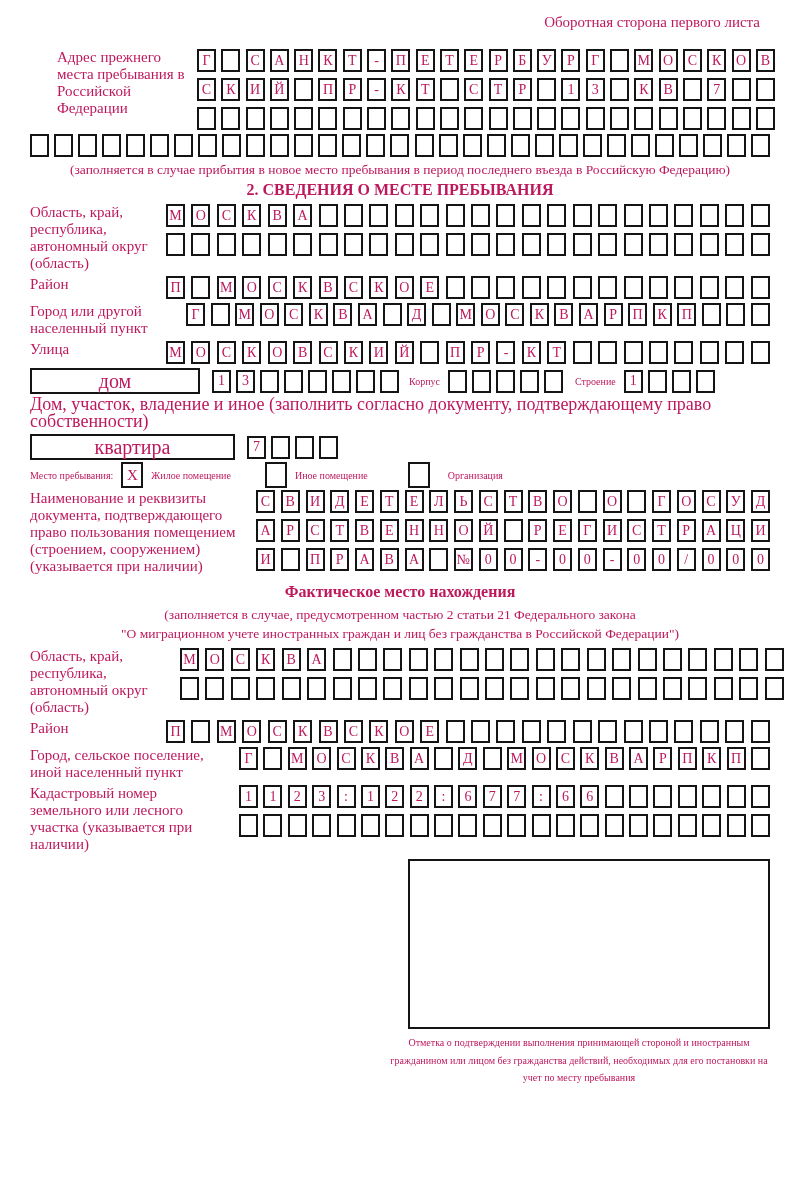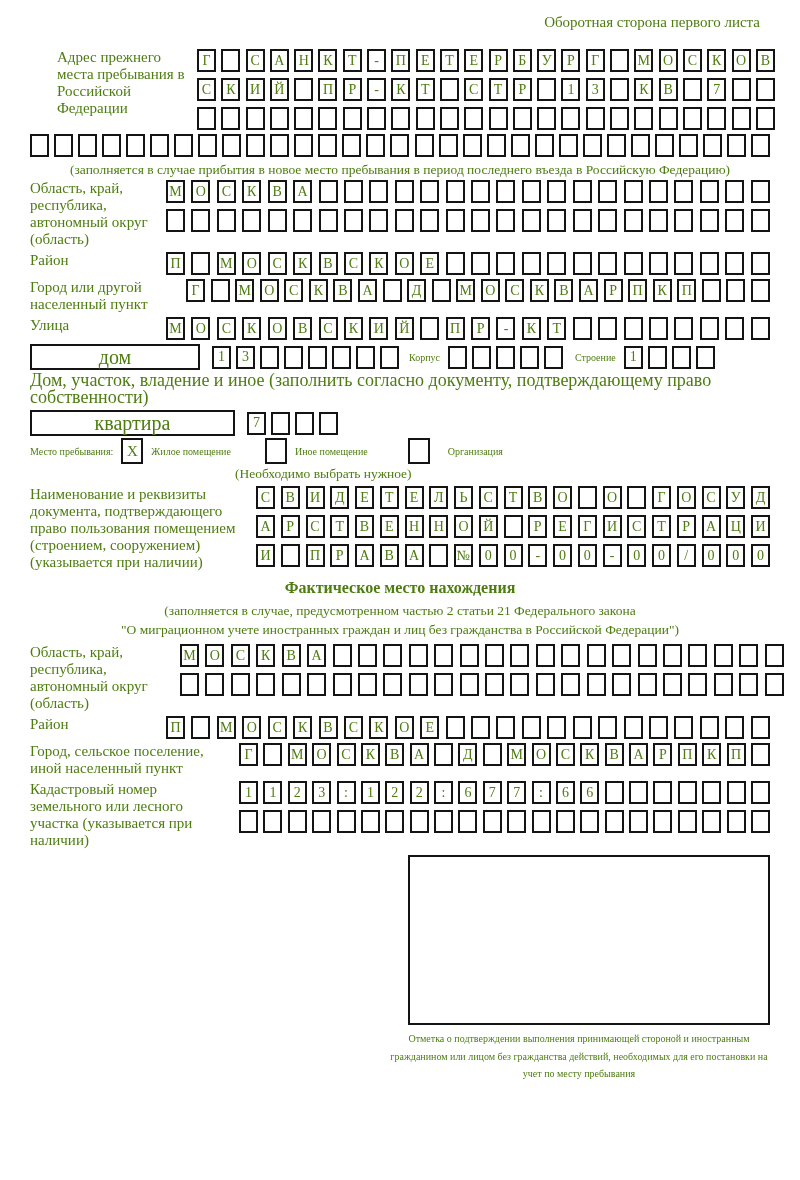--- a/index.html
+++ b/index.html
@@ -1,18 +1,18 @@
 <!DOCTYPE html>
 <html><head>
 <meta charset="utf-8">
 <style>
   * { box-sizing: border-box; }
   html,body { margin:0; padding:0; background:#fff; }
   .page{
-    width:800px; height:1180px; background:#fff; color:#4d7c0f;
+    width:800px; height:1180px; background:#fff; color:#be185d;
     font-family:"Liberation Serif", serif;
     padding:14px 30px 0 30px; overflow:hidden; position:relative;
   }
   .top-title{ text-align:right; font-size:15px; padding-right:10px; margin-bottom:18px; }
 
   .frow{ display:flex; align-items:flex-start; margin-bottom:4px; }
   .flabel{ font-size:15px; line-height:17px; flex:none; }
   .lw140{ max-width:140px;margin-left:27px; }
   .lw120{ max-width:120px; }
   .lw135{ max-width:135px; }
@@ -179,20 +179,21 @@
       <span class="cell"></span>
       <span class="cell"></span>
       <span class="cell"></span>
       <span class="cell"></span>
       <span class="cell"></span>
       <span class="cell"></span>
       <span class="cell"></span>
     </div>
   <div class="center-note">(заполняется в случае прибытия в новое место пребывания в период последнего въезда в Российскую Федерацию)</div>
 
+  <div class="sec-header">2. СВЕДЕНИЯ О МЕСТЕ ПРЕБЫВАНИЯ</div>
 
   <div class="frow">
     <div class="flabel lw120">Область, край, республика, автономный округ (область)</div>
     <div class="rows">
       <div class="box-row w604">
           <span class="cell">М</span>
           <span class="cell">О</span>
           <span class="cell">С</span>
           <span class="cell">К</span>
           <span class="cell">В</span>
@@ -377,21 +378,20 @@
 
   <div class="inline-line">
     <span class="inline-label">Место пребывания:</span>
     <span class="checkbox" style="margin-left:8px;">X</span>
     <span class="inline-label" style="margin-left:8px;">Жилое помещение</span>
     <span class="checkbox" style="margin-left:34px;"></span>
     <span class="inline-label" style="margin-left:8px;">Иное помещение</span>
     <span class="checkbox" style="margin-left:40px;"></span>
     <span class="inline-label" style="margin-left:18px;">Организация</span>
   </div>
-  <div class="choose-note">(Необходимо выбрать нужное)</div>
 
   <div class="frow">
     <div class="flabel lw210">Наименование и реквизиты документа, подтверждающего право пользования помещением (строением, сооружением) (указывается при наличии)</div>
     <div class="rows">
       <div class="box-row w514">
           <span class="cell">С</span>
           <span class="cell">В</span>
           <span class="cell">И</span>
           <span class="cell">Д</span>
           <span class="cell">Е</span>

